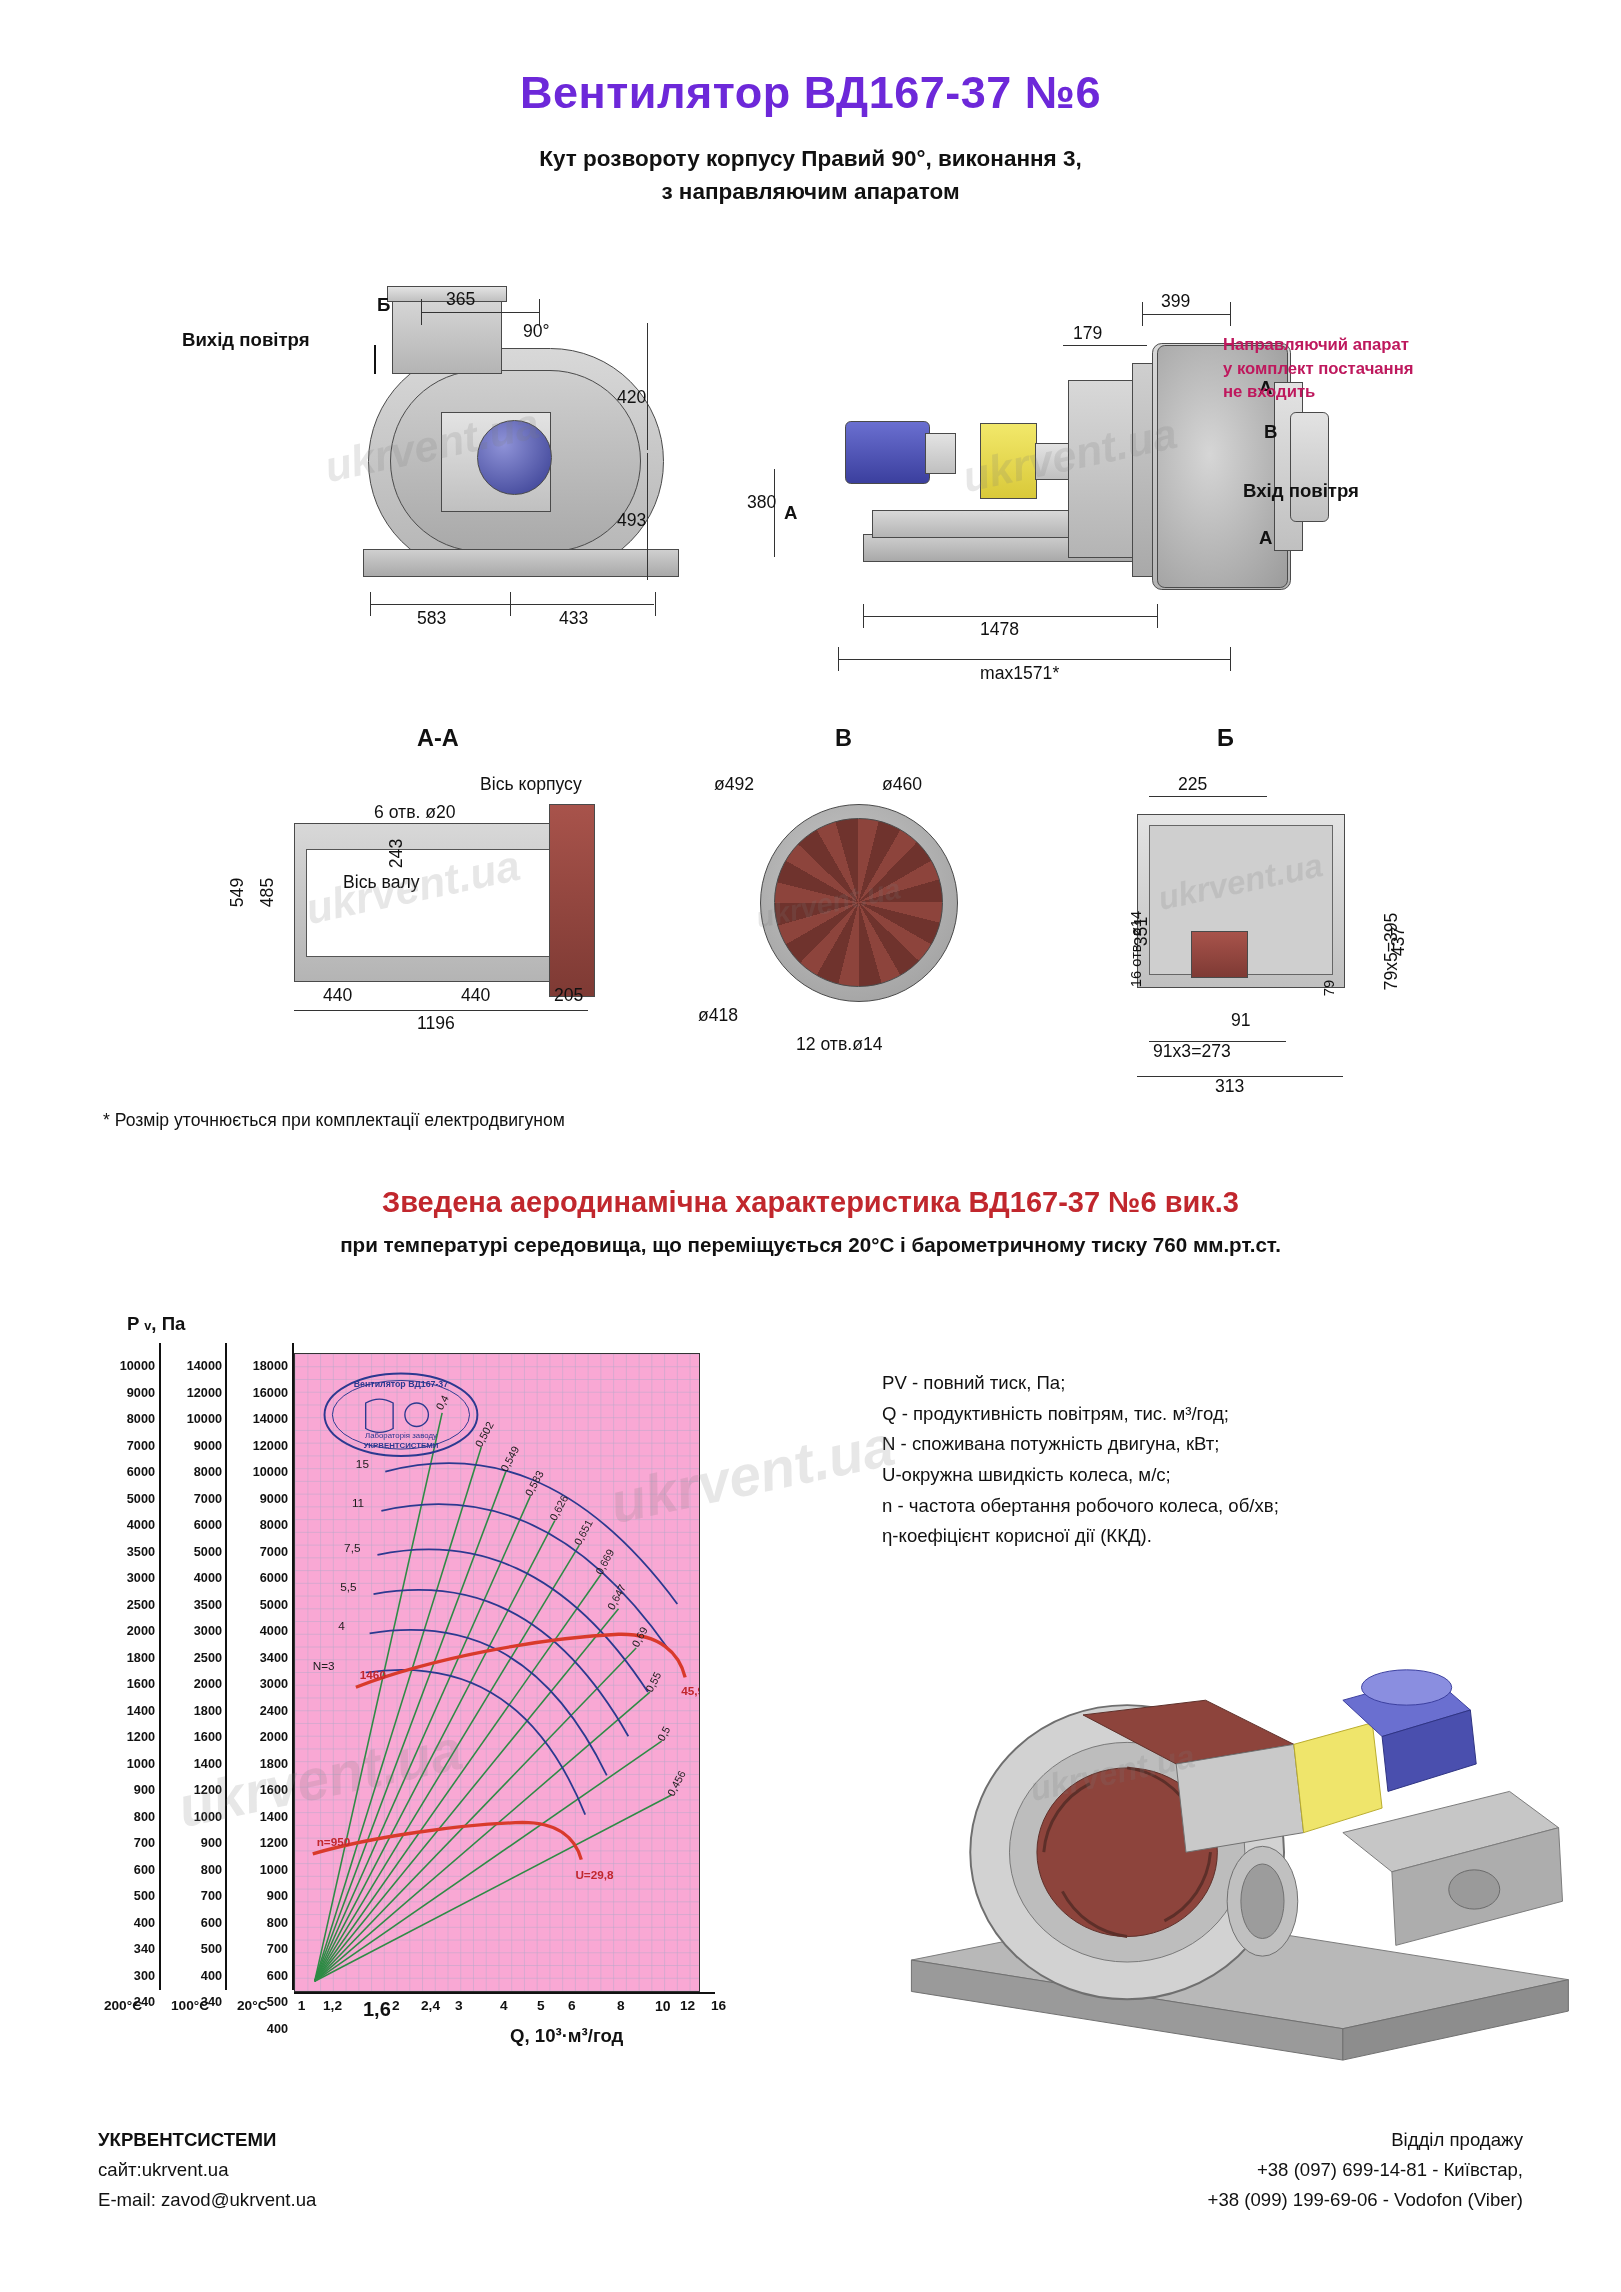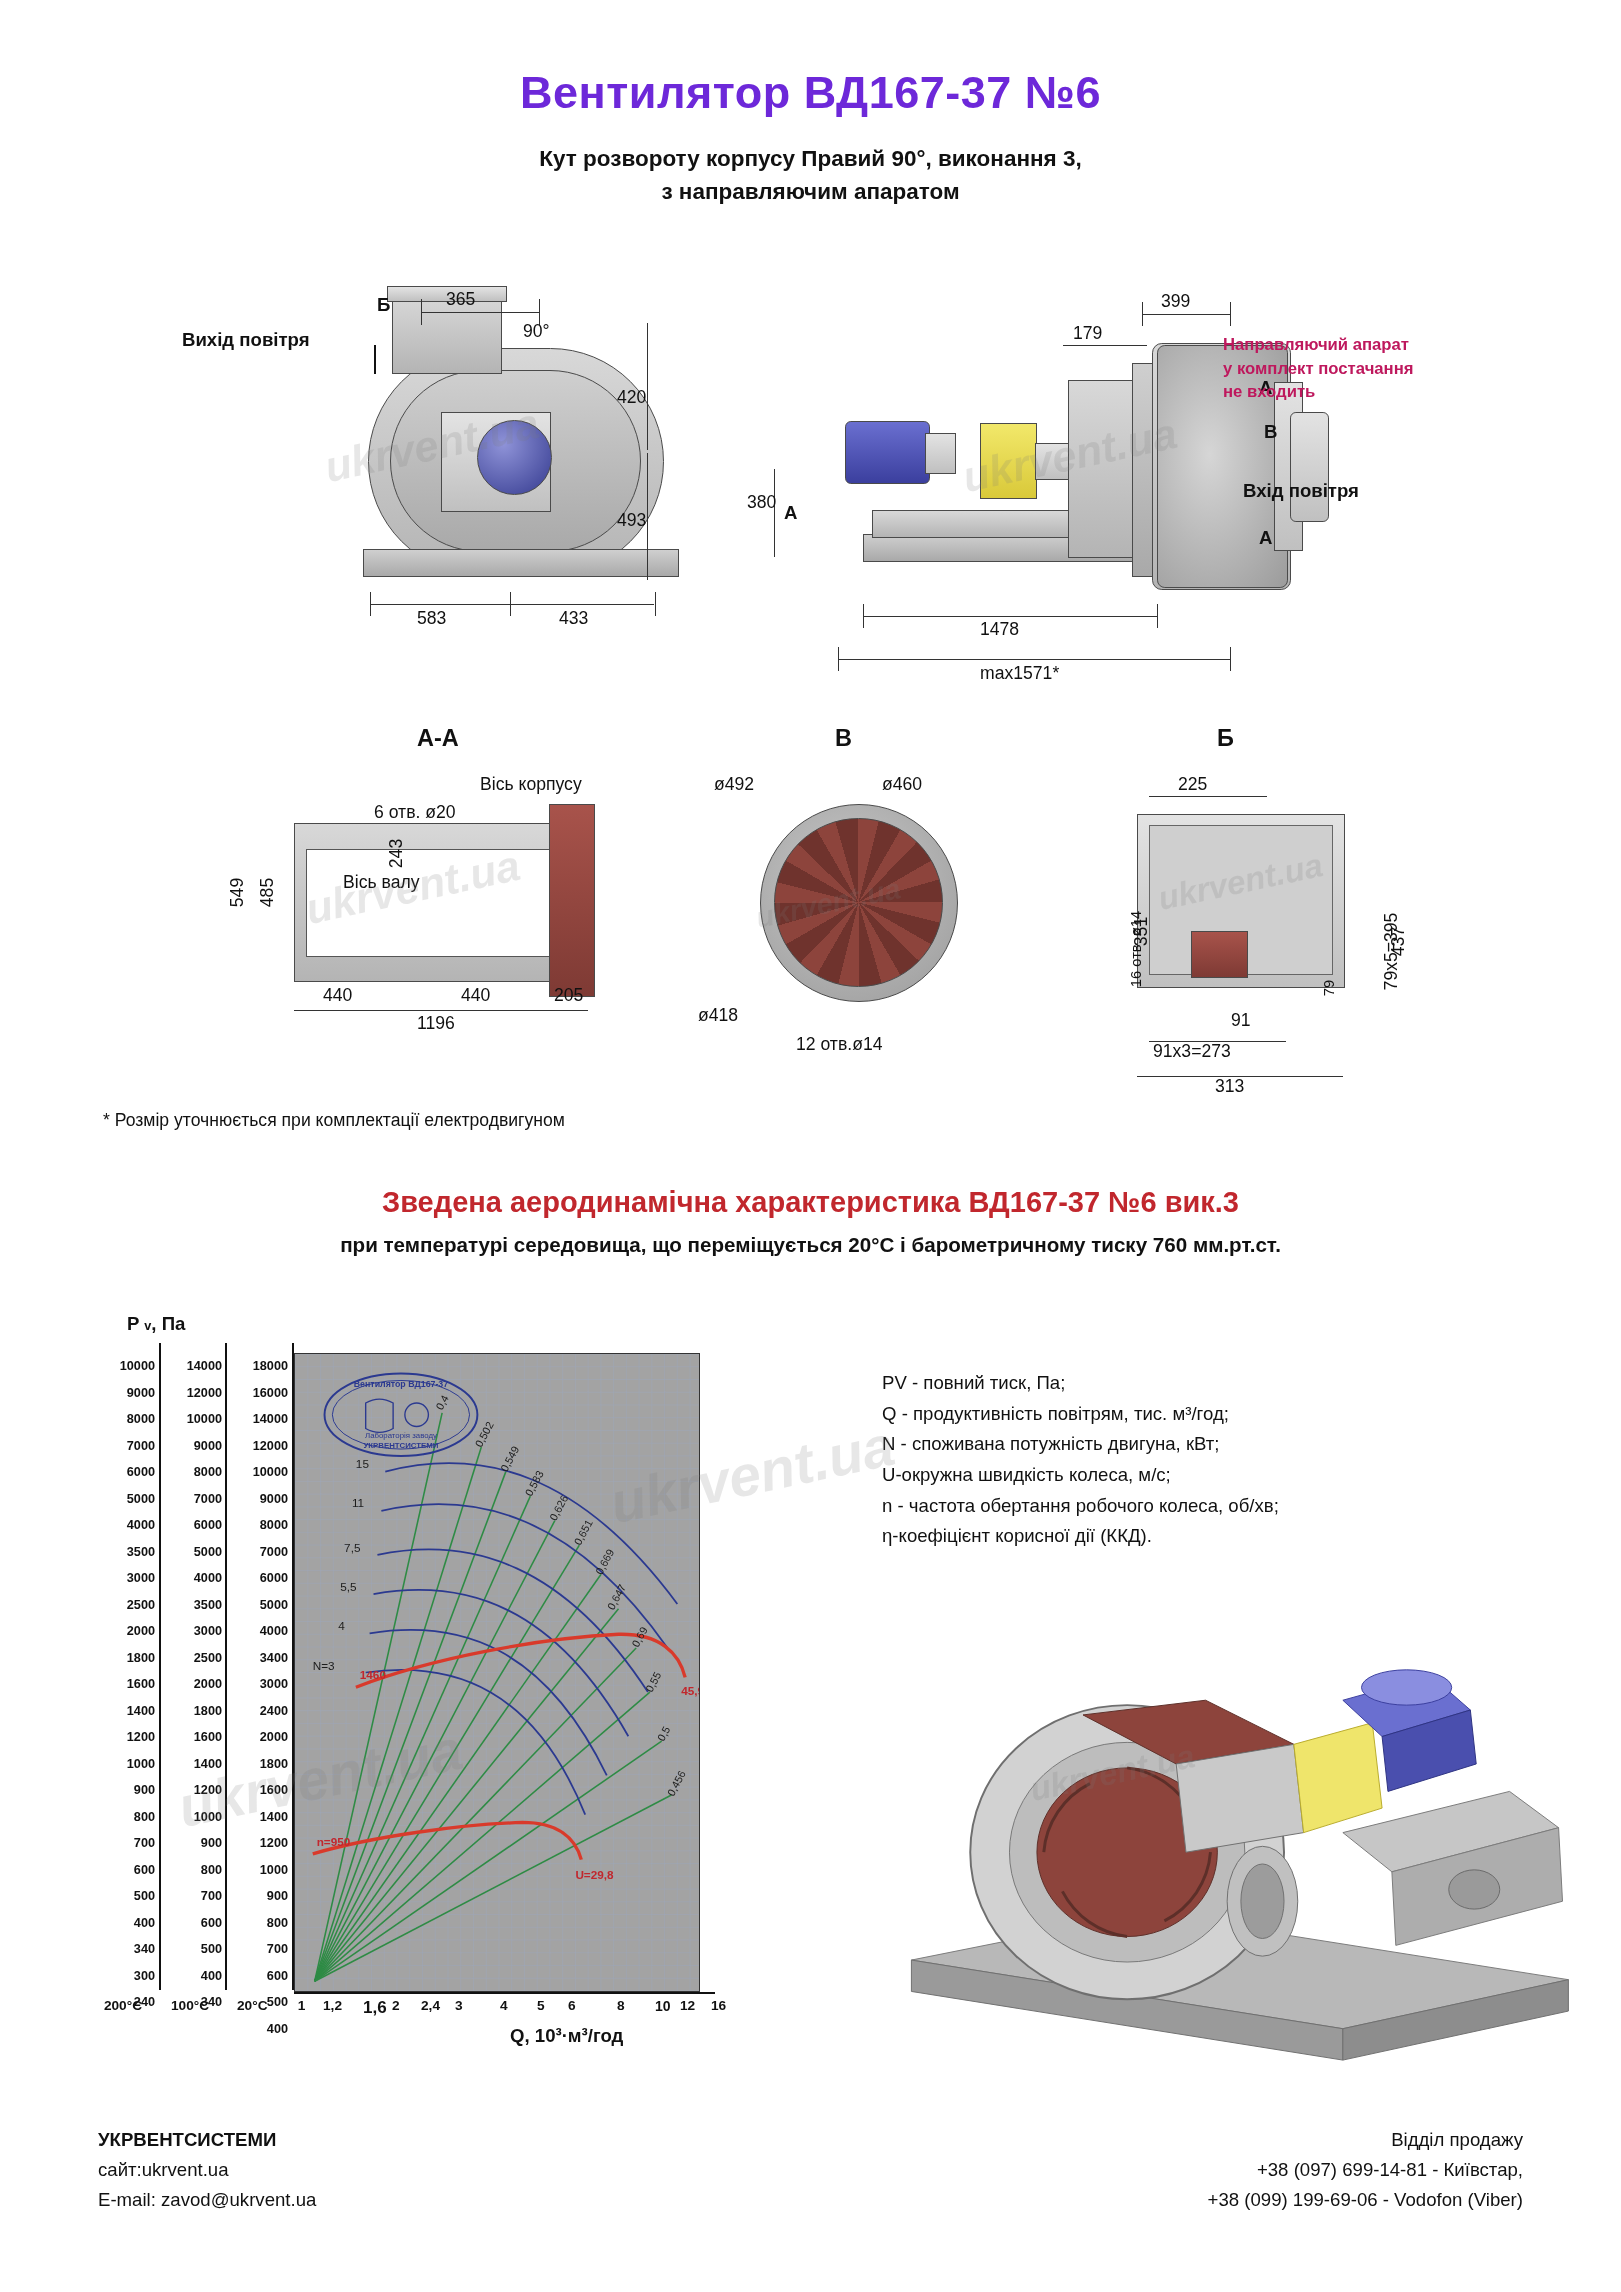--- a/index.html
+++ b/index.html
@@ -57,21 +57,21 @@
     position:absolute;left:0;right:0;text-align:center;
     font-size:20.6px;font-weight:bold;color:#111;
   }
   .note{position:absolute;font-size:17.6px;color:#111;}
 
   
   #chart-wrap{position:absolute;left:98px;top:1333px;width:804px;height:745px;}
   .axis-label{position:absolute;font-weight:bold;font-size:18.6px;}
   .tickcol{position:absolute;font-size:12.7px;line-height:1.0;text-align:right;font-weight:bold;}
   .tickcol div{height:26.5px;}
-  .plot{position:absolute;border:1px solid #333;background:#a3a3a3;}
+  .plot{position:absolute;border:1px solid #333;background:#f9a8d4;}
   .legend-list{position:absolute;font-size:18.6px;line-height:1.65;}
 
   
   .photo{position:absolute;}
   
   .footer-left{position:absolute;font-size:18.6px;line-height:1.6;}
   .footer-right{position:absolute;font-size:18.6px;line-height:1.6;text-align:right;}
   .bold{font-weight:bold;}
 </style>
 </head>
@@ -492,21 +492,21 @@
           <text x="394" y="348" fill="#c1272d">45,9</text>
           <text x="286" y="536" fill="#c1272d">U=29,8</text>
         </g>
       </svg>
     </div>
 
     <div class="ln h" style="left:196px;top:659px;width:421px;height:2px;background:#111;"></div>
     <div id="xticks" style="position:absolute;left:192px;top:665px;width:421px;height:21.6px;">
         <span style="position: absolute; left: 7.8px; top: 0px; font-size: 13.7px; font-weight: bold;">1</span>
         <span style="position: absolute; left: 33px; top: 0px; font-size: 13.7px; font-weight: bold;">1,2</span>
-        <span style="position: absolute; left: 73px; top: 0px; font-size: 17px; font-weight: bold;">1,6</span>
+        <span style="position: absolute; left: 73px; top: 0px; font-size: 20px; font-weight: bold;">1,6</span>
         <span style="position: absolute; left: 102px; top: 0px; font-size: 13.7px; font-weight: bold;">2</span>
         <span style="position: absolute; left: 131px; top: 0px; font-size: 13.7px; font-weight: bold;">2,4</span>
         <span style="position: absolute; left: 165px; top: 0px; font-size: 13.7px; font-weight: bold;">3</span>
         <span style="position: absolute; left: 210px; top: 0px; font-size: 13.7px; font-weight: bold;">4</span>
         <span style="position: absolute; left: 247px; top: 0px; font-size: 13.7px; font-weight: bold;">5</span>
         <span style="position: absolute; left: 278px; top: 0px; font-size: 13.7px; font-weight: bold;">6</span>
         <span style="position: absolute; left: 327px; top: 0px; font-size: 13.7px; font-weight: bold;">8</span>
         <span style="position: absolute; left: 365px; top: 0px; font-size: 14px; font-weight: bold;">10</span>
         <span style="position: absolute; left: 390px; top: 0px; font-size: 13.7px; font-weight: bold;">12</span>
         <span style="position: absolute; left: 421px; top: 0px; font-size: 13.7px; font-weight: bold;">16</span>

